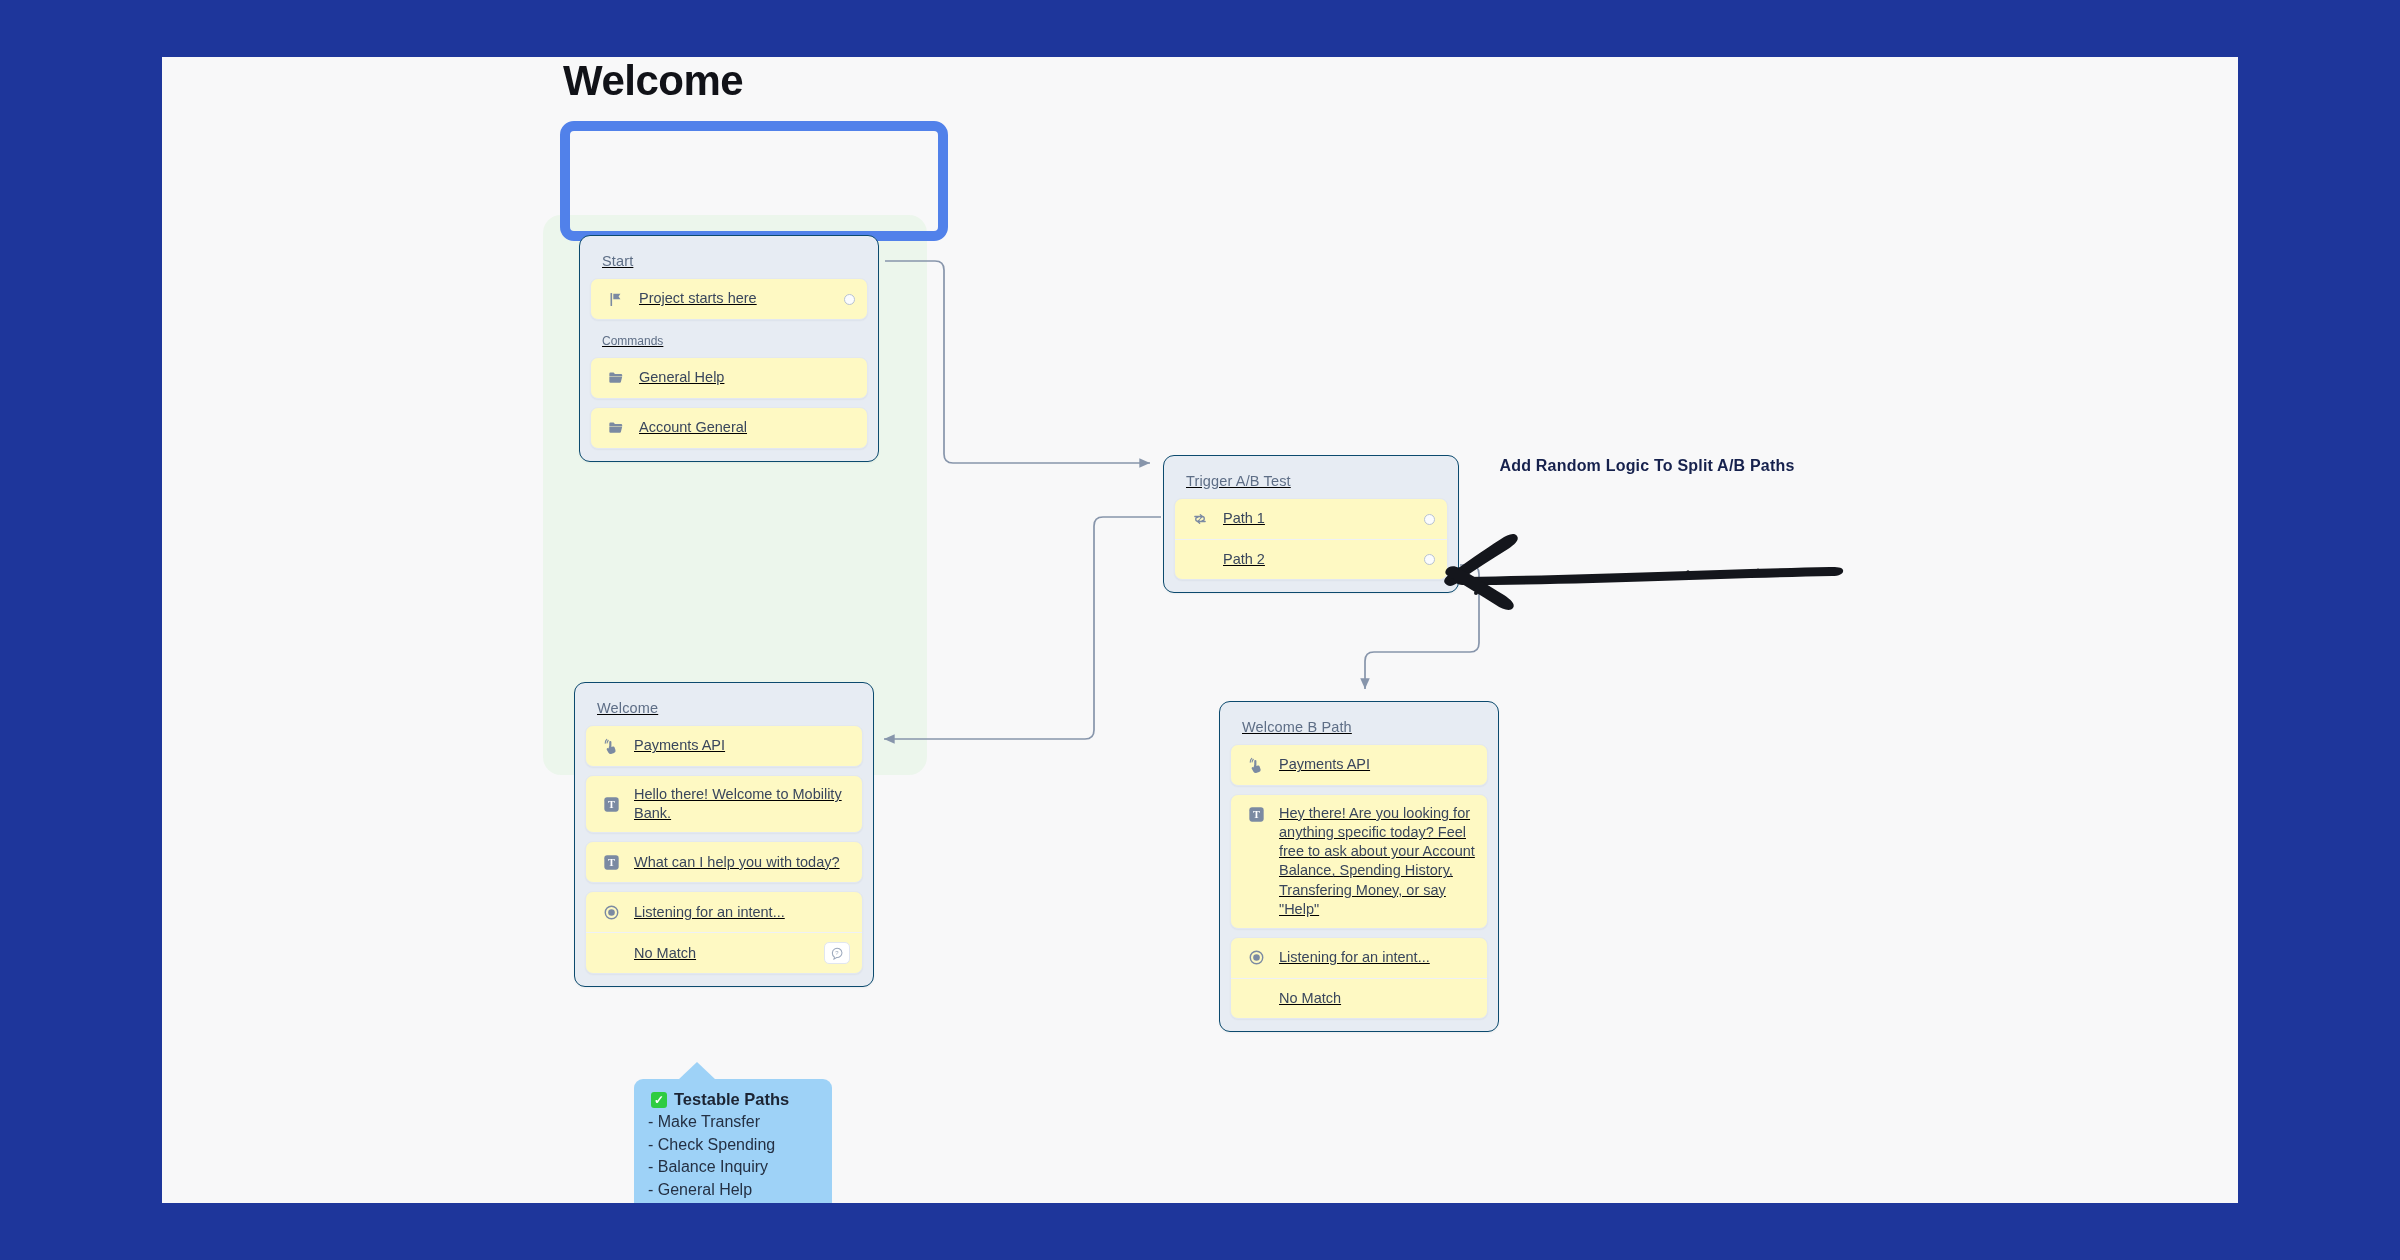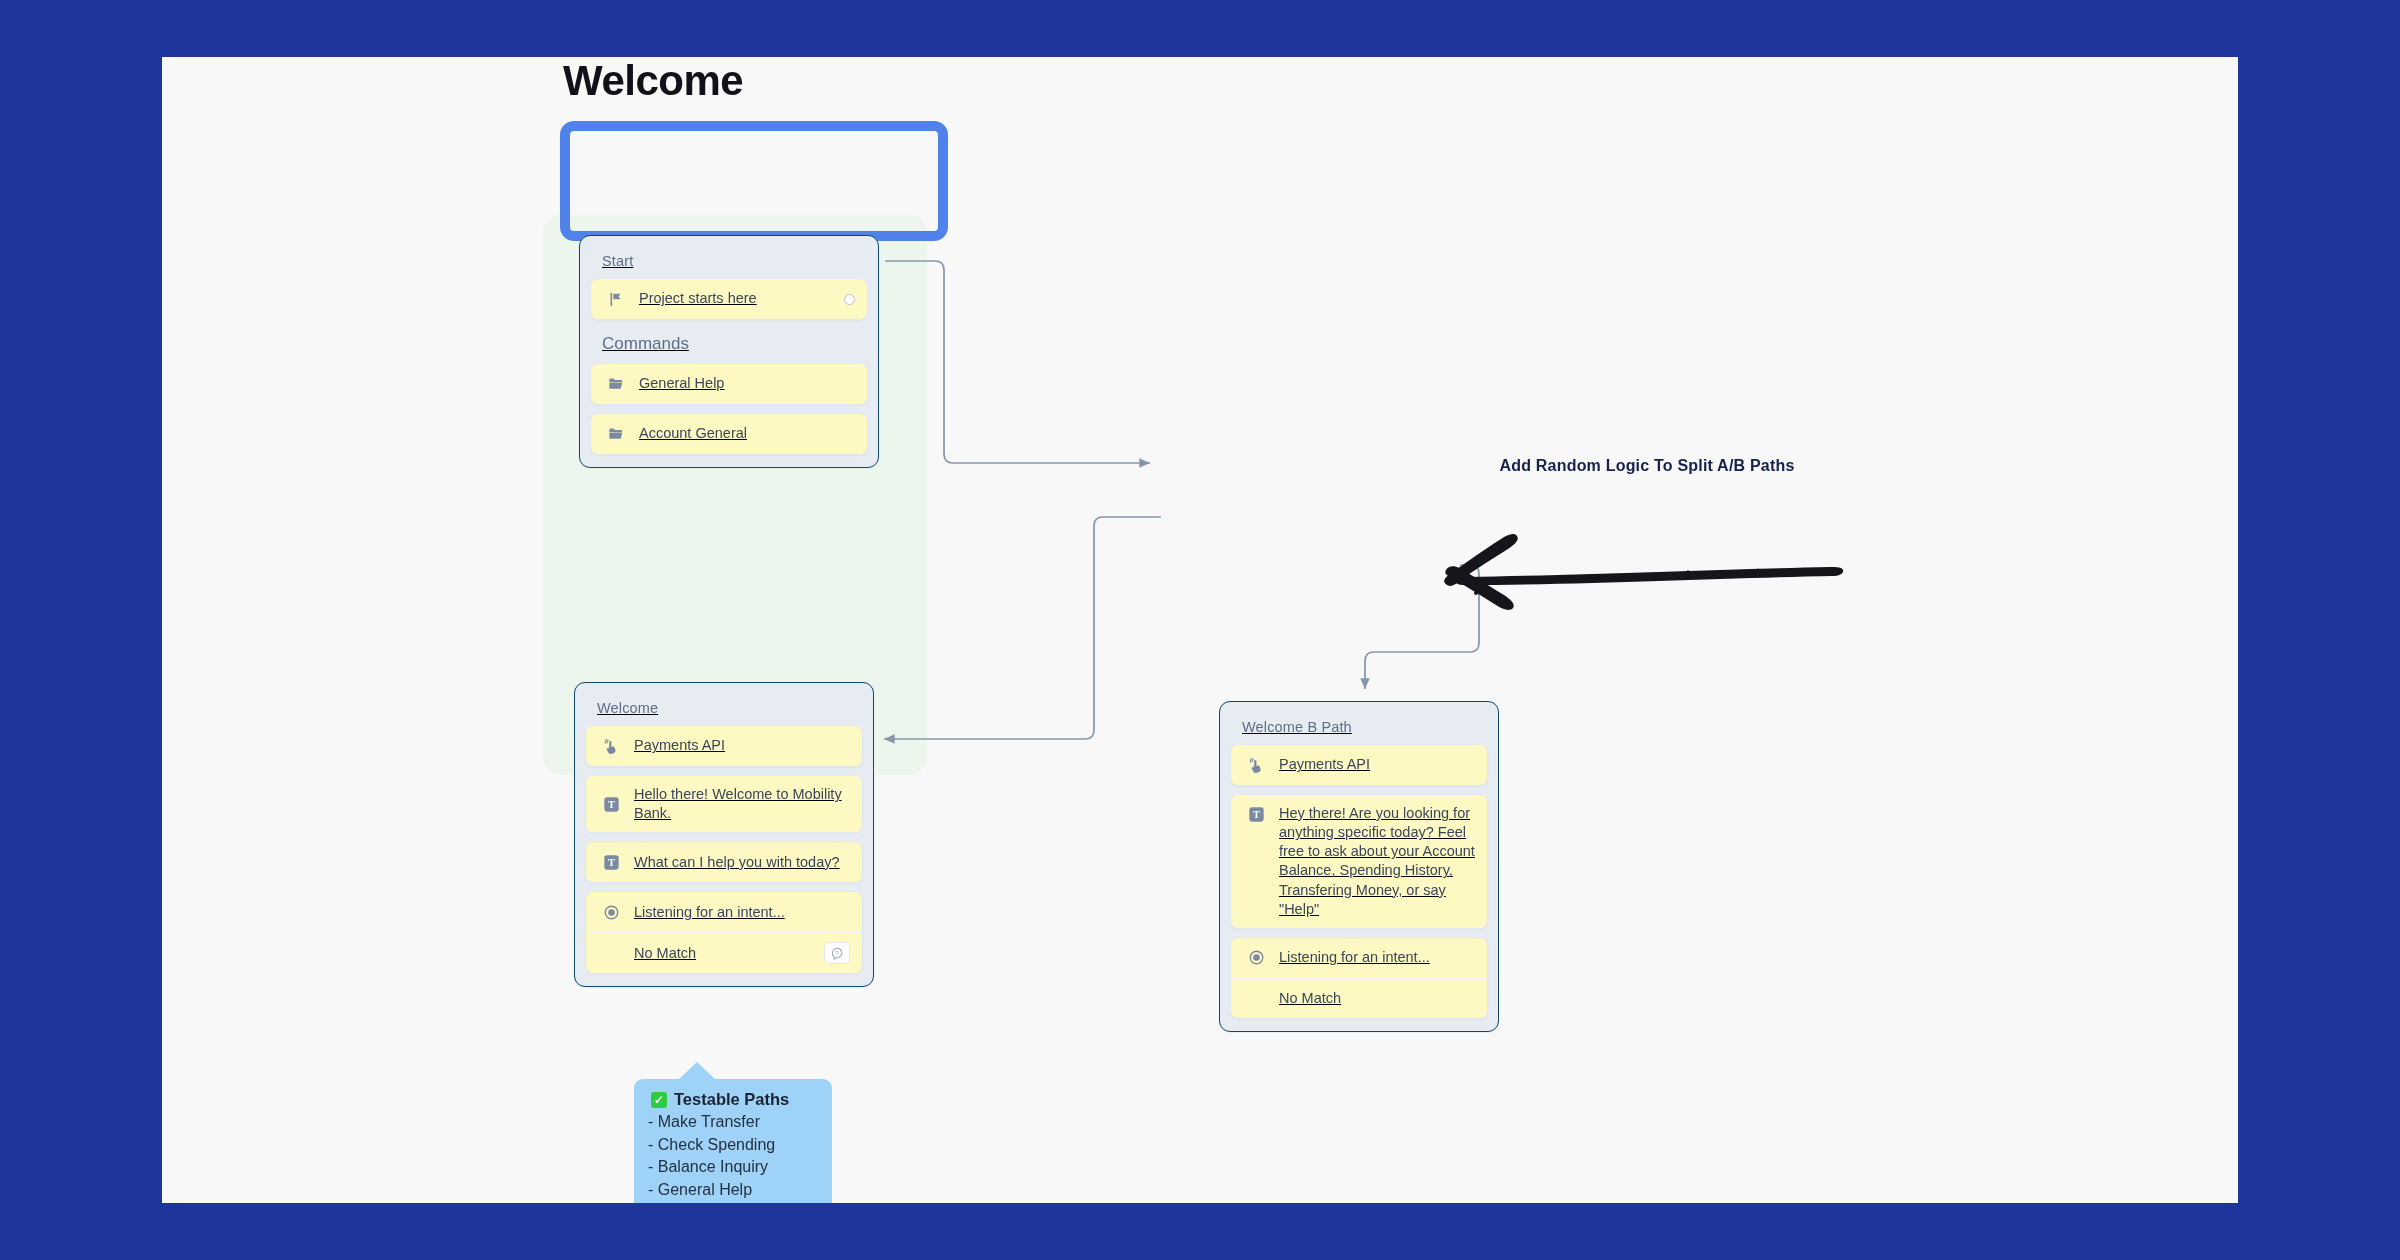--- a/index.html
+++ b/index.html
@@ -106,21 +106,21 @@
     width: 26px; height: 22px;
     border: 1px solid #e1e6ef;
     border-radius: 5px;
     background: #fff;
     display: flex; align-items: center; justify-content: center;
     color: #9aa7bb;
     margin-left: 10px;
     flex: 0 0 auto;
   }
   .sub-head {
-    font-size: 17px;
+    font-size: 12px;
     color: #5e6e86;
     padding: 6px 4px 9px 12px;
   }
 
   
   #node-start      { left: 417px;  top: 178px;  width: 300px; }
   #node-abtest     { left: 1001px; top: 398px;  width: 296px; }
   #node-welcome    { left: 412px;  top: 625px;  width: 300px; }
   #node-welcome-b  { left: 1057px; top: 644px;  width: 280px; }
 
@@ -251,20 +251,42 @@
           <svg width="16" height="16" viewBox="0 0 18 18" fill="currentColor">
             <path d="M1.5 4.2 a1.3 1.3 0 0 1 1.3-1.3 h3.5 l1.5 1.6 h6.9 a1.3 1.3 0 0 1 1.3 1.3 v1 H1.5 z"></path>
             <path d="M1.5 7.3 h14.5 l-1.5 6.2 a1.2 1.2 0 0 1 -1.2 .9 H2.7 a1.2 1.2 0 0 1 -1.2 -1.1 z"></path>
           </svg>
         </span>
         <span class="row-label">Account General</span>
       </div>
     </div>
   </div>
 
+  <div class="node" id="node-abtest">
+    <div class="node-title">Trigger A/B Test</div>
+    <div class="card">
+      <div class="row">
+        <span class="ico">
+          <svg width="16" height="16" viewBox="0 0 18 18" fill="none" stroke="currentColor" stroke-width="1.5" stroke-linecap="round">
+            <path d="M3.2 6.2 h8.2 a2.4 2.4 0 0 1 0 4.8"></path>
+            <path d="M9.4 4.1 L11.6 6.2 L9.4 8.3"></path>
+            <path d="M14.8 11.8 H6.6 a2.4 2.4 0 0 1 0 -4.8"></path>
+            <path d="M8.6 13.9 L6.4 11.8 L8.6 9.7"></path>
+          </svg>
+        </span>
+        <span class="row-label">Path 1</span>
+        <span class="port"></span>
+      </div>
+      <div class="row">
+        <span class="ico"></span>
+        <span class="row-label">Path 2</span>
+        <span class="port"></span>
+      </div>
+    </div>
+  </div>
 
   <div class="node" id="node-welcome">
     <div class="node-title">Welcome</div>
 
     <div class="card">
       <div class="row">
         <span class="ico">
           <svg width="17" height="17" viewBox="0 0 18 18" fill="currentColor">
             <path d="M6.6 8.3 V4.3 a1.15 1.15 0 0 1 2.3 0 v5.2 l1.5-.5 a1.5 1.5 0 0 1 1.9 1 l.9 2.6 a2.6 2.6 0 0 1 -1.5 3.2 l-2.4 .9 a2.9 2.9 0 0 1 -3.5 -1.2 L4 12.4 a1.2 1.2 0 0 1 1.9 -1.4 z"></path>
             <path d="M4.4 5.2 a3.1 3.1 0 0 1 1.1 -2.6" fill="none" stroke="currentColor" stroke-width="1.2" stroke-linecap="round"></path>

